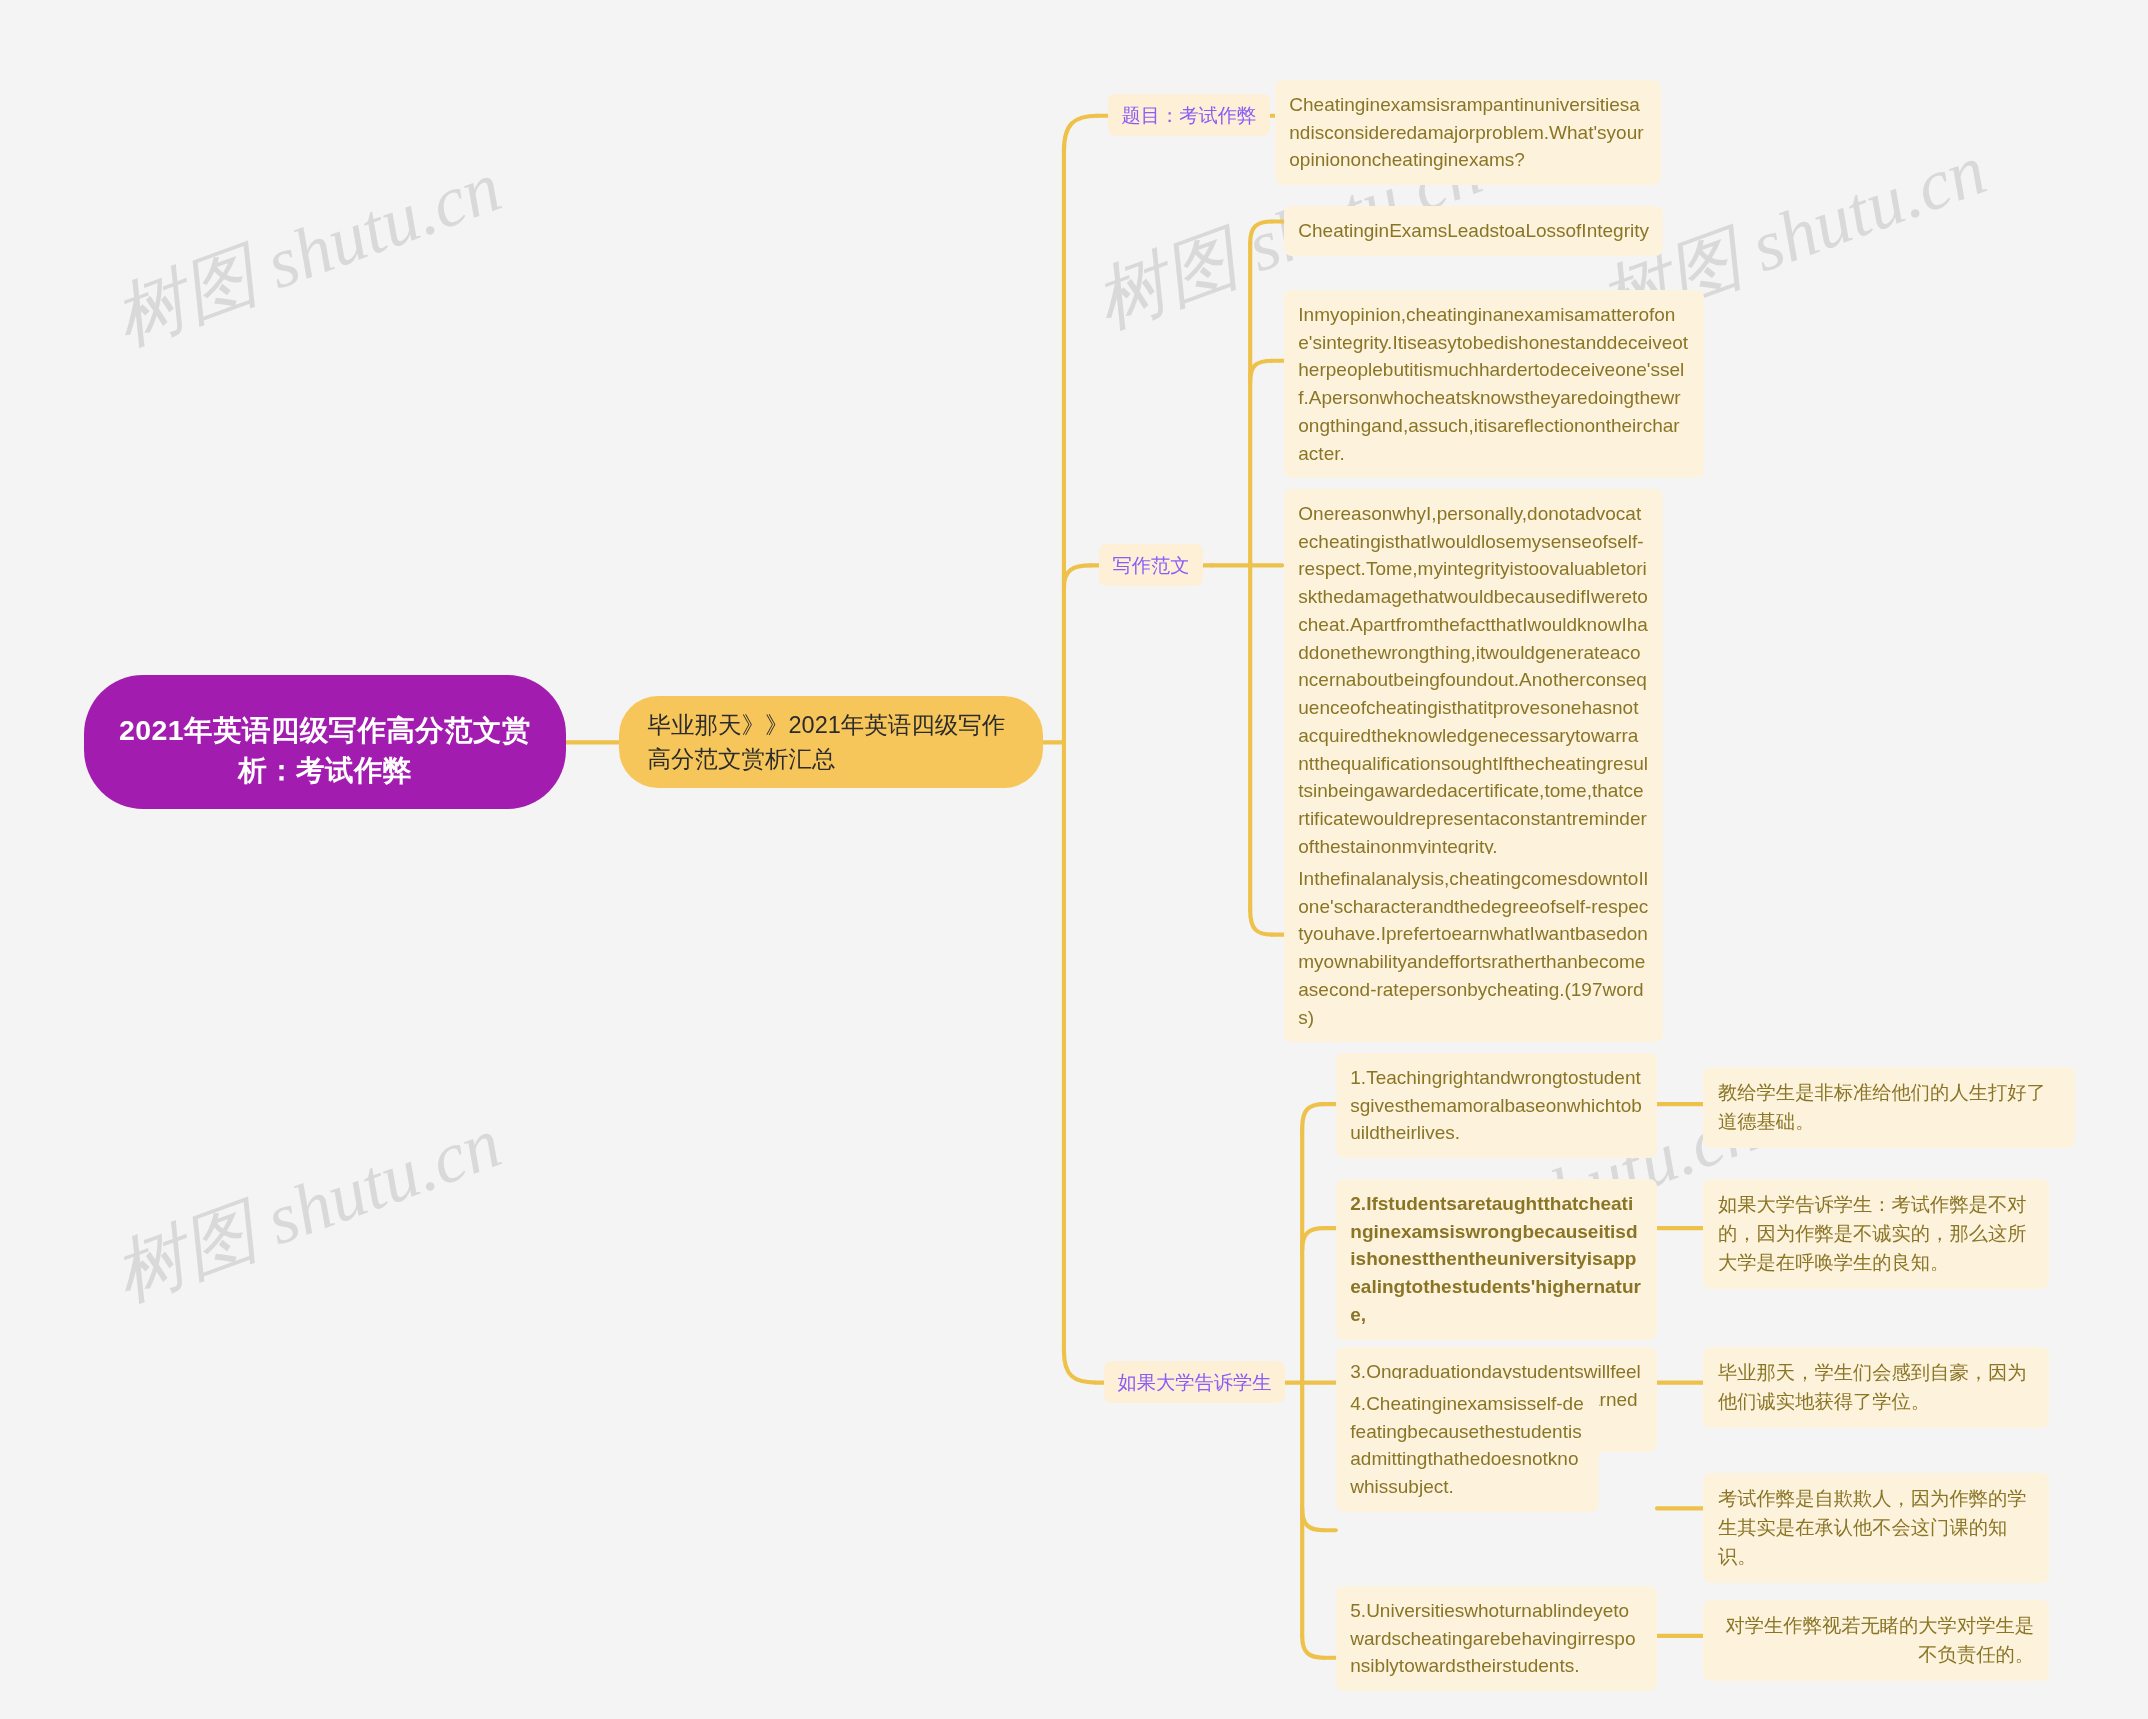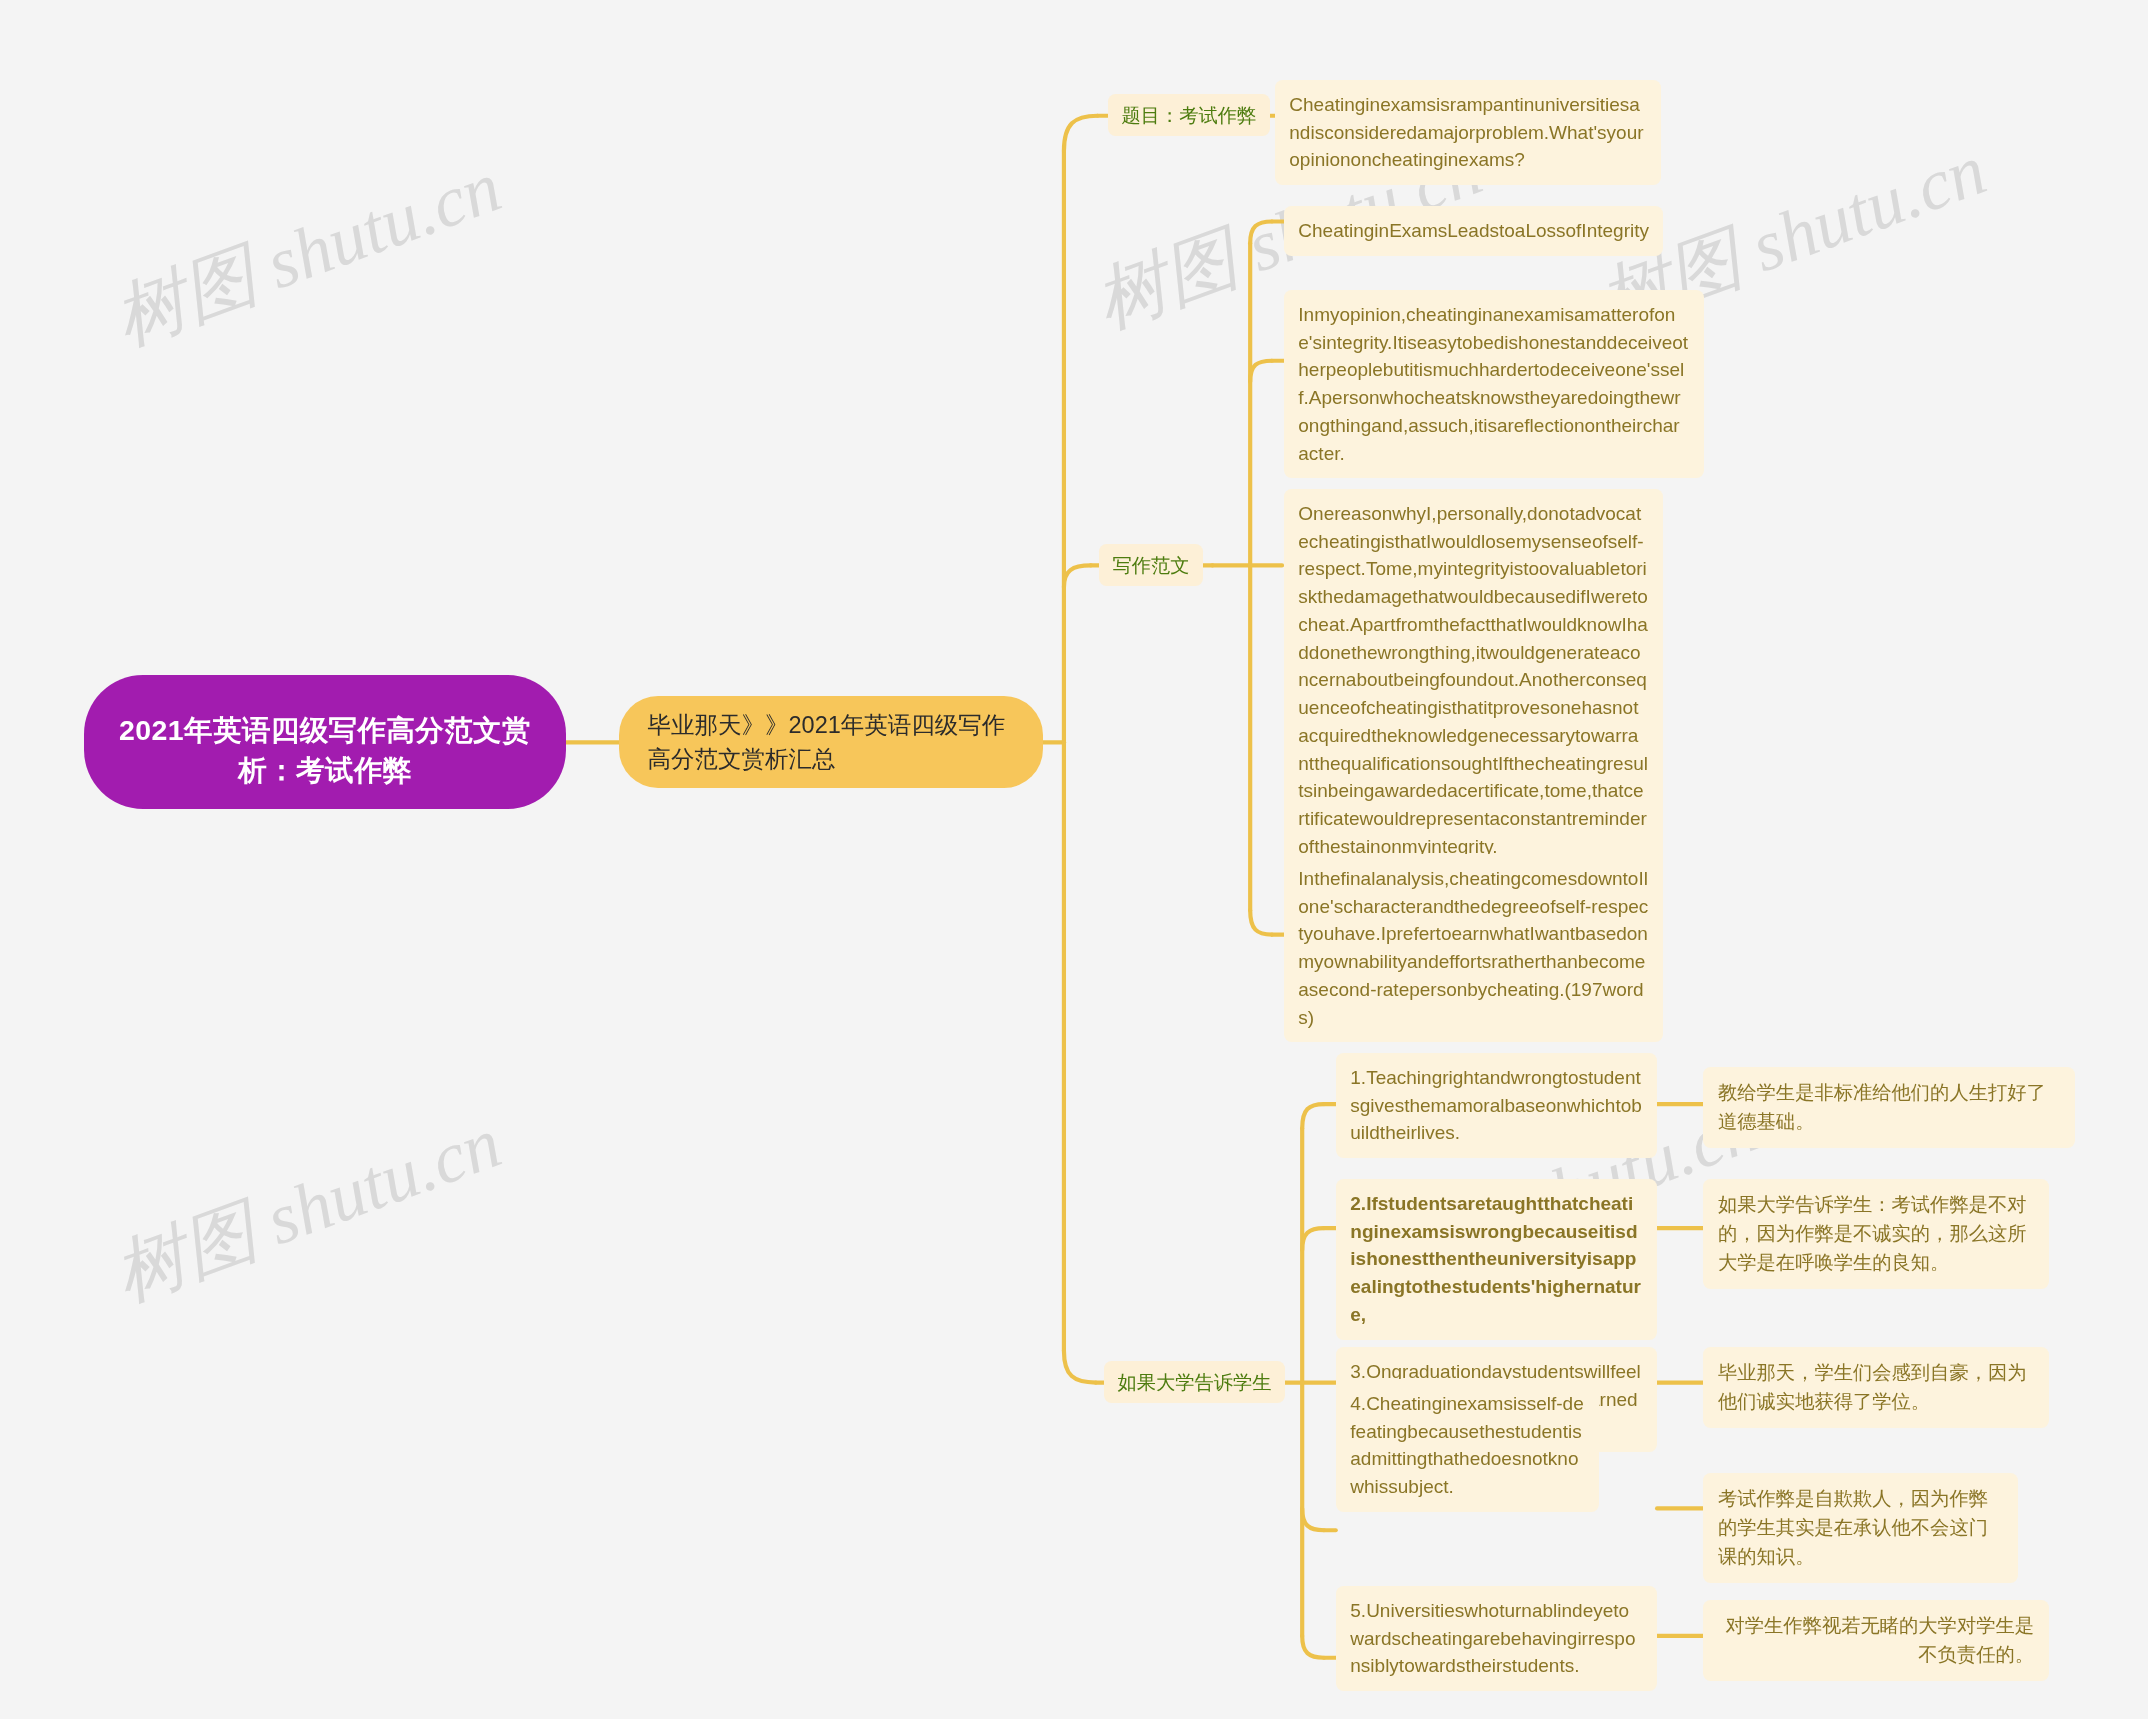--- a/index.html
+++ b/index.html
@@ -53,21 +53,21 @@
     border-radius:39px;
     display:flex;align-items:center;
     font-size:23.5px;
     line-height:1.45;
     padding:17px 28.5px;
     box-sizing:border-box;
   }
 
   .label{
     background:#fdf0d7;
-    color:#4d7c0f;
+    color:#8b5cf6;
     border-radius:7.6px;
     display:flex;align-items:center;
     font-size:19.3px;
     line-height:1.4;
     padding:7.6px 13.4px;
     white-space:nowrap;
   }
 
   .para{
     background:#fdf3dd;
@@ -223,21 +223,21 @@
   <div class="node para" style="left:1336px;top:1347px;width:321px;">
     <span>3.Ongraduationdaystudentswillfeelproudthattheyhavehonestlyearnedtheirdegree.</span>
   </div>
   <div class="node trans" style="left:1703px;top:1347px;width:346px;">
     <span>毕业那天，学生们会感到自豪，因为他们诚实地获得了学位。</span>
   </div>
 
   <div class="node para" style="left:1336px;top:1379px;width:263px;">
     <span>4.Cheatinginexamsisself-defeatingbecausethestudentisadmittingthathedoesnotknowhissubject.</span>
   </div>
-  <div class="node trans" style="left:1703px;top:1473px;width:315px;">
+  <div class="node trans" style="left:1703px;top:1473px;width:346px;">
     <span>考试作弊是自欺欺人，因为作弊的学生其实是在承认他不会这门课的知识。</span>
   </div>
 
   <div class="node para" style="left:1336px;top:1586px;width:321px;">
     <span>5.Universitieswhoturnablindeyetowardscheatingarebehavingirresponsiblytowardstheirstudents.</span>
   </div>
   <div class="node trans" style="left:1703px;top:1600px;width:346px;text-align:right;">
     <span>对学生作弊视若无睹的大学对学生是不负责任的。</span>
   </div>
 

